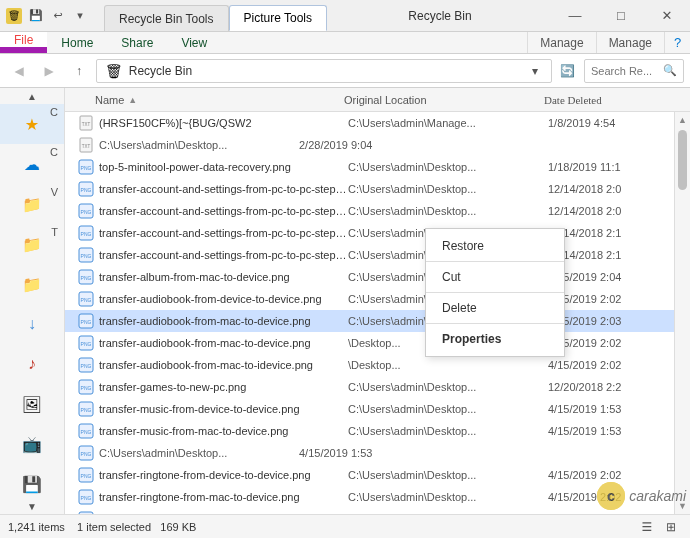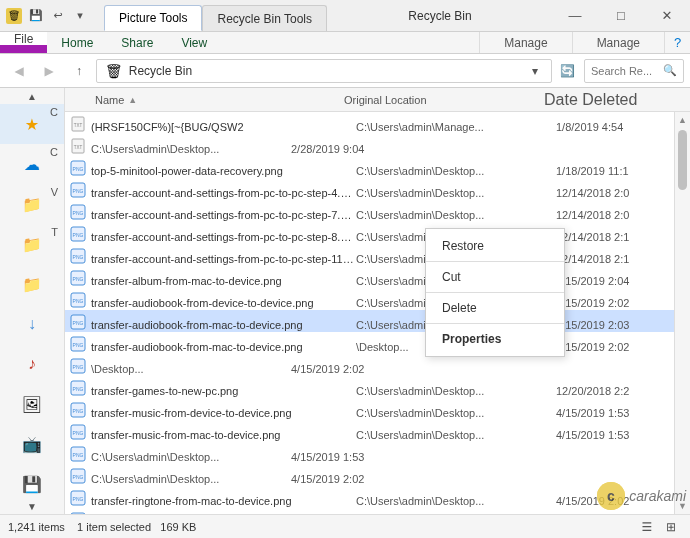--- a/index.html
+++ b/index.html
@@ -14,22 +14,22 @@
     .title-tabs { display: flex; align-items: flex-end; flex: 1; padding-left: 8px; }
     .title-tab { padding: 4px 14px; font-size: 12px; color: #333; cursor: pointer; border: 1px solid transparent; border-bottom: none; border-radius: 3px 3px 0 0; background: transparent; height: 26px; display: flex; align-items: center; }
     .title-tab.recycle { background: #e8e8e8; border-color: #ccc; }
     .title-tab.picture { background: #fff; border-color: #b0c4de; border-bottom: 1px solid #fff; color: #000; }
     .window-controls { display: flex; align-items: center; }
     .win-btn { width: 46px; height: 32px; display: flex; align-items: center; justify-content: center; cursor: pointer; border: none; background: transparent; font-size: 13px; color: #555; }
 
     
     .ribbon { height: 22px; background: #f5f5f5; border-bottom: 1px solid #d0d0d0; display: flex; align-items: stretch; }
     .ribbon-tab { padding: 0 14px; display: flex; align-items: center; font-size: 12px; color: #14532d; cursor: pointer; }
-    .ribbon-tab.active { background: #fff; color: #404040; border-bottom: 8px solid #a21caf; }
-    .ribbon-manage-label { padding: 0 24px; display: flex; align-items: center; font-size: 12px; color: #555; border-left: 1px solid #ddd; }
+    .ribbon-tab.active { background: #fff; color: #ef4444; border-bottom: 6px solid #a21caf; }
+    .ribbon-manage-label { padding: 0 12px; display: flex; align-items: center; font-size: 12px; color: #555; border-left: 1px solid #ddd; }
     .ribbon-help { width: 26px; display: flex; align-items: center; justify-content: center; font-size: 13px; color: #0078d4; cursor: pointer; border-left: 1px solid #ddd; }
 
     
     .address-bar { height: 34px; background: #fff; border-bottom: 1px solid #d0d0d0; display: flex; align-items: center; padding: 0 6px; gap: 4px; }
     .nav-btn { width: 26px; height: 26px; display: flex; align-items: center; justify-content: center; cursor: pointer; border: none; background: transparent; color: #555; font-size: 12px; border-radius: 3px; }
     .nav-btn.disabled { color: #bbb; cursor: default; }
     .address-field { flex: 1; height: 24px; border: 1px solid #d0d0d0; border-radius: 2px; display: flex; align-items: center; padding: 0 8px; background: #fff; font-size: 12px; }
     .address-icon { margin-right: 6px; font-size: 14px; }
     .address-text { flex: 1; font-size: 12px; color: #333; }
     .address-dropdown { width: 16px; display: flex; align-items: center; justify-content: center; color: #555; cursor: pointer; }
@@ -52,24 +52,24 @@
     .sidebar-cloud { color: #0078d4; }
     .sidebar-folder { color: #f0a000; }
     .sidebar-scroll-down { height: 16px; display: flex; align-items: center; justify-content: center; cursor: pointer; color: #555; font-size: 10px; }
 
     
     .file-list { flex: 1; background: #fff; overflow: hidden; position: relative; }
     .file-list-header { height: 24px; background: #f5f5f5; border-bottom: 1px solid #ddd; display: flex; align-items: center; padding: 0 4px; }
     .col-name { flex: 1; font-size: 11px; color: #555; padding: 0 4px; cursor: pointer; display: flex; align-items: center; gap: 4px; }
     .col-name-arrow { font-size: 9px; color: #888; }
     .col-location { width: 200px; font-size: 11px; color: #555; padding: 0 4px; }
-    .col-date { width: 130px; font-size: 16px; color: #555; padding: 0 4px; }
+    .col-date { width: 130px; font-size: 11px; color: #555; padding: 0 4px; font-family: Liberation Serif, serif; }
     .col-scroll { width: 16px; }
     .file-rows { height: calc(100% - 24px); overflow-y: hidden; position: relative; }
-    .file-row { height: 22px; display: flex; align-items: flex-end; padding: 0 4px; cursor: pointer; border-bottom: 1px solid transparent; }
+    .file-row { height: 22px; display: flex; align-items: center; padding: 0 12px; cursor: pointer; border-bottom: 1px solid transparent; }
     .file-row.selected { background: #cce0ff; }
     .file-row .row-icon { width: 18px; height: 18px; margin-right: 4px; display: flex; align-items: center; justify-content: center; }
     .file-row .row-name { flex: 1; font-size: 11px; color: #333; white-space: nowrap; overflow: hidden; text-overflow: ellipsis; }
     .file-row .row-location { width: 200px; font-size: 11px; color: #555; white-space: nowrap; overflow: hidden; text-overflow: ellipsis; }
     .file-row .row-date { width: 130px; font-size: 11px; color: #555; white-space: nowrap; }
     .scrollbar-v { width: 16px; position: absolute; right: 0; top: 0; bottom: 0; background: #f5f5f5; border-left: 1px solid #ddd; display: flex; flex-direction: column; align-items: center; }
     .scrollbar-thumb { width: 10px; background: #c0c0c0; border-radius: 5px; margin: 0 3px; }
 
     
     .status-bar { height: 24px; background: #f5f5f5; border-top: 1px solid #ddd; display: flex; align-items: center; padding: 0 8px; }
@@ -93,22 +93,22 @@
   <div class="title-bar-left">
     <div class="title-icon">🗑</div>
     <div class="quick-access">
       <button class="qa-btn">💾</button>
       <button class="qa-btn">↩</button>
       <button class="qa-btn">▾</button>
     </div>
   </div>
 
   <div class="title-tabs">
+    <div class="title-tab recycle">Recycle Bin Tools</div>
     <div class="title-tab picture">Picture Tools</div>
-    <div class="title-tab recycle">Recycle Bin Tools</div>
   </div>
   <div style="flex:1; display:flex; align-items:center; justify-content:center; font-size:12px; color:#333;">Recycle Bin</div>
   <div class="window-controls">
     <button class="win-btn">—</button>
     <button class="win-btn">□</button>
     <button class="win-btn close">✕</button>
   </div>
 </div>
 
 <div class="ribbon">
@@ -315,20 +315,21 @@
           <div class="row-location">\Desktop...</div>
           <div class="row-date">4/15/2019 2:02</div>
         </div>
         <div class="file-row">
           <div class="row-icon" style="color: rgb(74, 144, 217);">
             <svg width="16" height="16" viewBox="0 0 16 16">
               <rect x="1" y="1" width="14" height="14" rx="2" fill="#e8f0fe" stroke="#4a90d9" stroke-width="1"></rect>
               <text x="8" y="11" text-anchor="middle" font-size="5" fill="#4a90d9">PNG</text>
             </svg>
           </div>
+          <div class="row-name">transfer-audiobook-from-mac-to-idevice.png</div>
           <div class="row-location">\Desktop...</div>
           <div class="row-date">4/15/2019 2:02</div>
         </div>
         <div class="file-row">
           <div class="row-icon" style="color: rgb(74, 144, 217);">
             <svg width="16" height="16" viewBox="0 0 16 16">
               <rect x="1" y="1" width="14" height="14" rx="2" fill="#e8f0fe" stroke="#4a90d9" stroke-width="1"></rect>
               <text x="8" y="11" text-anchor="middle" font-size="5" fill="#4a90d9">PNG</text>
             </svg>
           </div>
@@ -368,20 +369,21 @@
           <div class="row-location">C:\Users\admin\Desktop...</div>
           <div class="row-date">4/15/2019 1:53</div>
         </div>
         <div class="file-row">
           <div class="row-icon" style="color: rgb(74, 144, 217);">
             <svg width="16" height="16" viewBox="0 0 16 16">
               <rect x="1" y="1" width="14" height="14" rx="2" fill="#e8f0fe" stroke="#4a90d9" stroke-width="1"></rect>
               <text x="8" y="11" text-anchor="middle" font-size="5" fill="#4a90d9">PNG</text>
             </svg>
           </div>
+          <div class="row-name">transfer-ringtone-from-device-to-device.png</div>
           <div class="row-location">C:\Users\admin\Desktop...</div>
           <div class="row-date">4/15/2019 2:02</div>
         </div>
         <div class="file-row">
           <div class="row-icon" style="color: rgb(74, 144, 217);">
             <svg width="16" height="16" viewBox="0 0 16 16">
               <rect x="1" y="1" width="14" height="14" rx="2" fill="#e8f0fe" stroke="#4a90d9" stroke-width="1"></rect>
               <text x="8" y="11" text-anchor="middle" font-size="5" fill="#4a90d9">PNG</text>
             </svg>
           </div>

